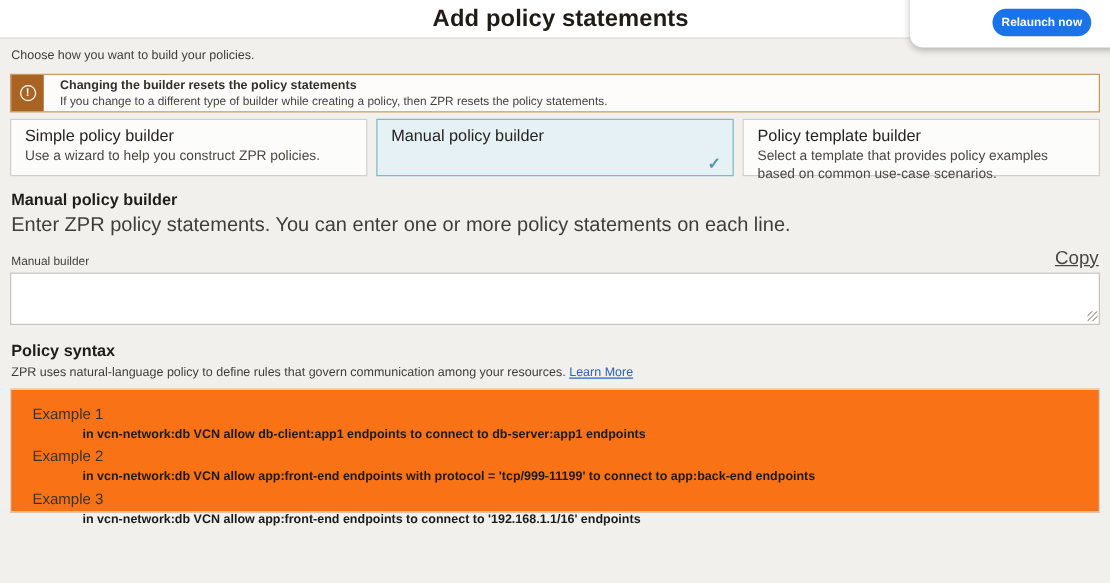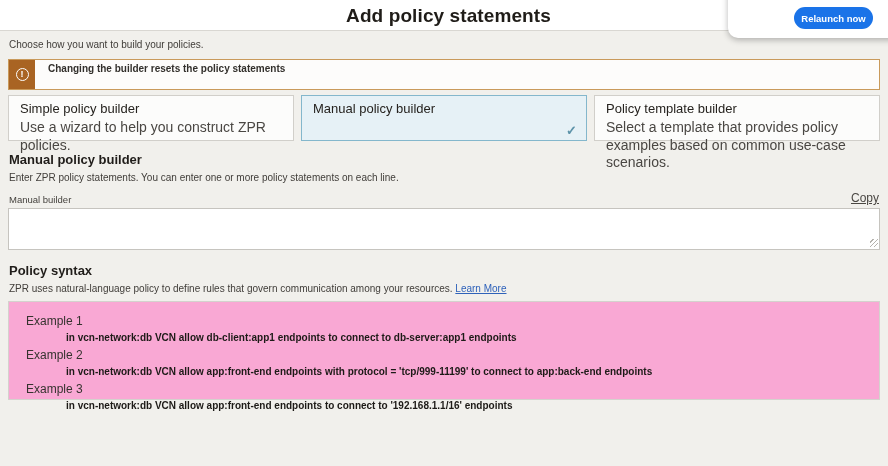--- a/index.html
+++ b/index.html
@@ -24,42 +24,42 @@
   .banner-text { padding:3px 0 0 13px; }
   .banner-title { font-size:10px; font-weight:bold; color:#33302c; }
   .banner-body { font-size:9.5px; color:#45423e; margin-top:2px; }
 
   
   .cards { display:flex; gap:7px; margin-top:5px; }
   .card { flex:1 1 0; background:#fcfcfb; border:1px solid #d1cfca;
     height:46px; padding:5px 11px; position:relative; cursor:pointer; }
   .card.selected { background:#e6f1f6; border:1px solid #84b7cc; }
   .card-title { font-size:13px; color:#26231f; }
-  .card-desc { font-size:14px; color:#4a4743; margin-top:3px; line-height:1.25; }
+  .card-desc { font-size:11px; color:#4a4743; margin-top:3px; line-height:1.25; }
   .card-check { position:absolute; right:9px; bottom:2px; color:#5d93a9;
     font-size:13px; font-weight:bold; }
 
   
   .section-h { font-size:13px; color:#201d1a; margin:11px 0 0 1px; }
-  .section-d { font-size:10px; color:#403d39; margin:5px 0 0 1px; }
+  .section-d { font-size:16px; color:#403d39; margin:5px 0 0 1px; }
   .field-row { display:flex; justify-content:space-between; align-items:flex-end;
     margin:8px 1px 3px 1px; }
   .field-label { font-size:9.5px; color:#45423e; }
-  .copy-link { font-size:12px; color:#4a4743; text-decoration:underline; cursor:pointer; }
+  .copy-link { font-size:15px; color:#4a4743; text-decoration:underline; cursor:pointer; }
   .policy-textarea { width:100%; height:42px; background:#fff;
     border:1px solid #c6c4bf; resize:none; font-family:"Liberation Sans",sans-serif;
     font-size:10px; color:#333; display:block; position:relative; }
   .ta-wrap { position:relative; }
   .resize-handle { position:absolute; right:2px; bottom:3px; width:8px; height:8px;
     background:repeating-linear-gradient(135deg, transparent 0 2px, #b5b3ae 2px 3px); }
 
   
   .syntax-d { font-size:10px; color:#403d39; margin:5px 0 0 1px; }
   .learn-link { color:#2f62ba; text-decoration:underline; cursor:pointer; }
-  .examples { background:#f9a8d4; border:1px solid #d4d2cd; margin-top:7px;
+  .examples { background:#f97316; border:1px solid #d4d2cd; margin-top:7px;
     padding:7px 17px 10px 17px; height:99px; }
   .ex-label { font-size:12px; color:#36332f; margin-top:5px; }
   .ex-stmt { font-size:10px; font-weight:bold; color:#1d1a17; margin-top:4px;padding-left:40px; }
 
   
   .toast { position:absolute; left:728px; top:-32px; width:178px; height:70px;
     background:#ffffff; border-radius:10px;
     box-shadow:0 2px 6px rgba(0,0,0,.28); z-index:5; }
   .toast-btn { position:absolute; left:66px; top:39px; width:79px; height:22px;
     background:#1a73e8; border:none; border-radius:12px; color:#fff;
@@ -76,20 +76,21 @@
 <div class="main">
 
   <p class="intro">Choose how you want to build your policies.</p>
 
   <div class="banner">
     <div class="banner-accent">
       <span class="alert-glyph">!</span>
     </div>
     <div class="banner-text">
       <div class="banner-title">Changing the builder resets the policy statements</div>
+      <div class="banner-body">If you change to a different type of builder while creating a policy, then ZPR resets the policy statements.</div>
     </div>
   </div>
 
   <div class="cards">
     <div class="card">
       <div class="card-title">Simple policy builder</div>
       <div class="card-desc">Use a wizard to help you construct ZPR policies.</div>
     </div>
     <div class="card selected">
       <div class="card-title">Manual policy builder</div>

